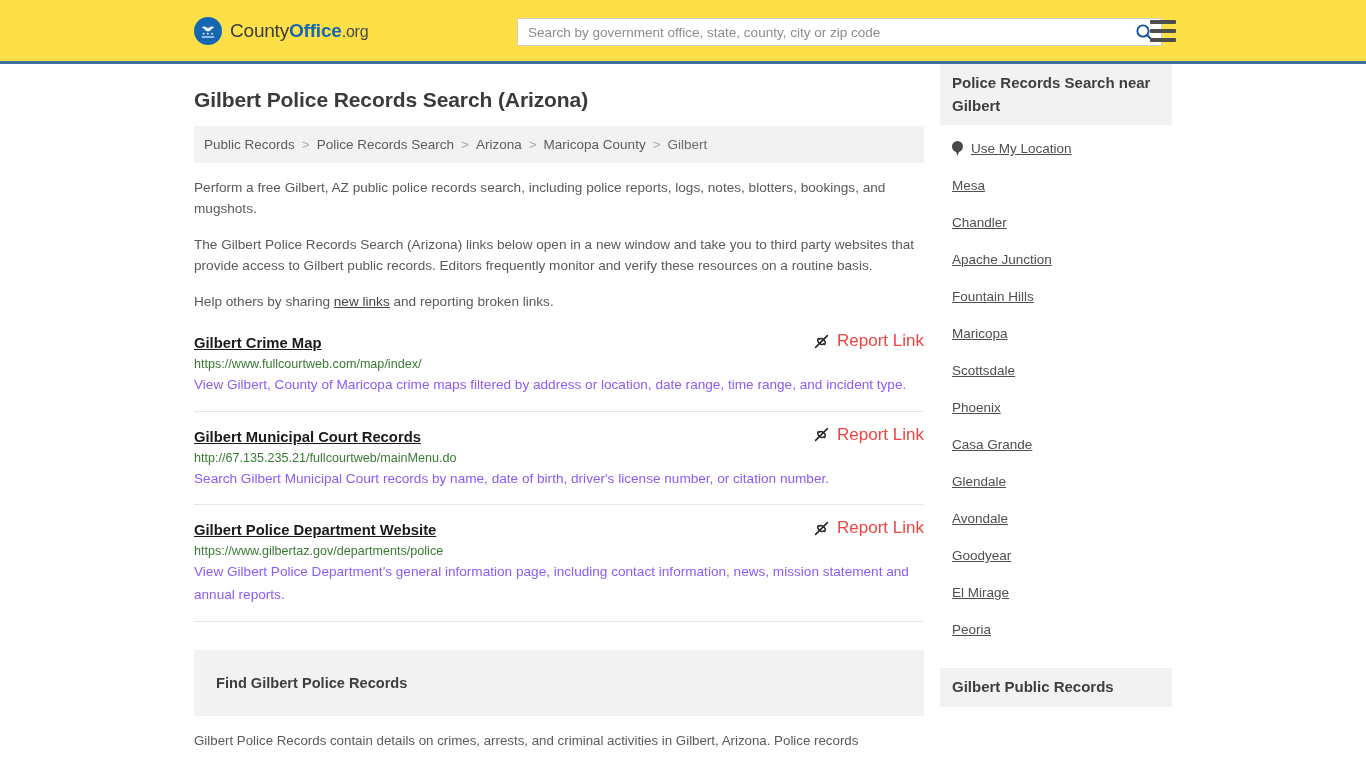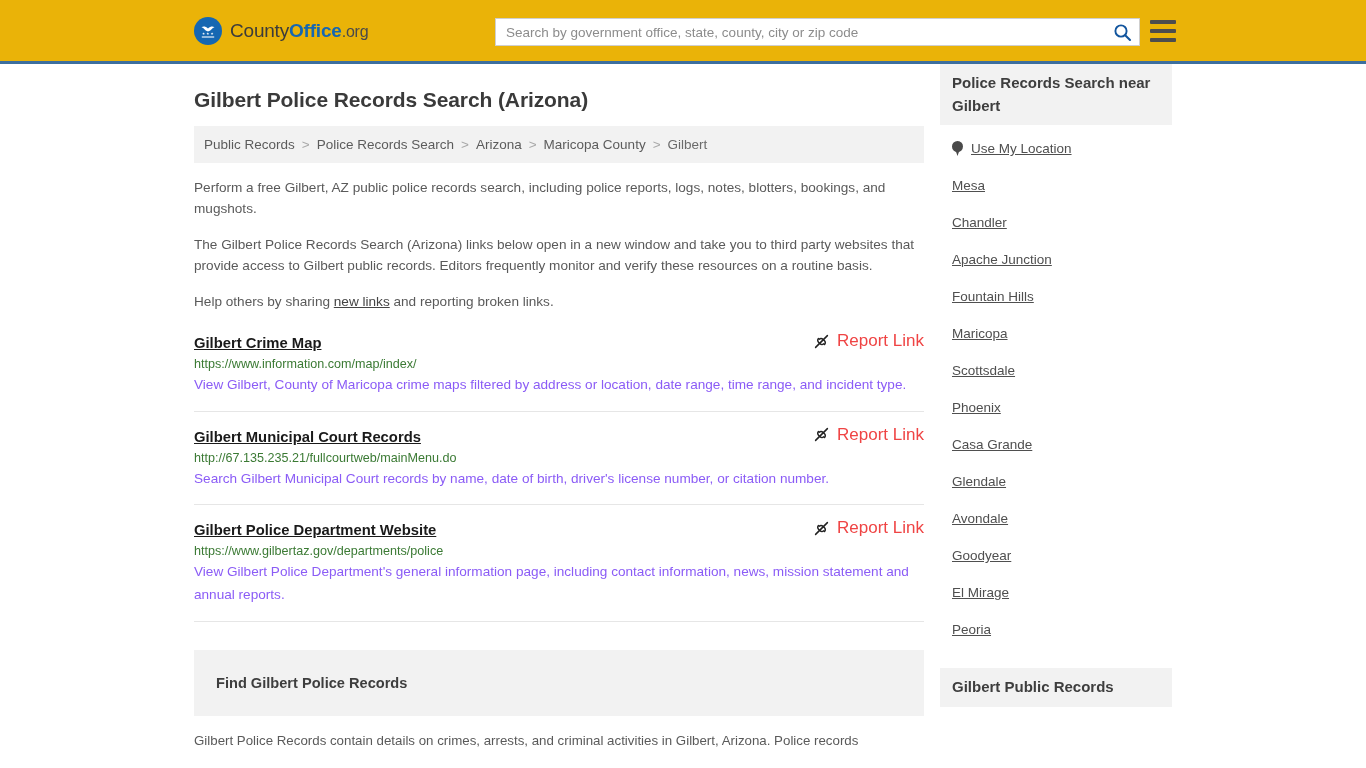--- a/index.html
+++ b/index.html
@@ -10,21 +10,21 @@
     overflow: hidden;
     background: #ffffff;
     font-family: "Liberation Sans", sans-serif;
     color: #555555;
     -webkit-font-smoothing: antialiased;
   }
 
   
   .site-header {
     height: 64px;
-    background: #eab308;
+    background: #fde047;
     border-bottom: 3px solid #3d6f9e;
     display: flex;
     position: relative;
   }
   .brand {
     display: flex;
     align-items: center;
     gap: 8px;
     margin-left: 194px;
     text-decoration: none;
@@ -42,21 +42,21 @@
     color: #3b3b3b;
     letter-spacing: -0.2px;
     white-space: nowrap;
   }
   .brand-text .b-strong { font-weight: bold; color: #1567b2; }
   .brand-text .b-plain { color: #3b3b3b; }
   .brand-text .b-tld { color: #4a4a4a; font-size: 16px; }
 
   .search-wrap {
     position: absolute;
-    left: 495px;
+    left: 517px;
     top: 18px;
     width: 645px;
     height: 28px;
     background: #ffffff;
     border: 1px solid #cfcfcf;
     display: flex;
     align-items: center;
   }
   .search-input {
     border: 0;
@@ -317,21 +317,21 @@
             <a class="result-title" href="#">Gilbert Crime Map</a>
             <div class="report-link">
               <svg width="17" height="17" viewBox="0 0 17 17" aria-hidden="true">
                 <path d="M6.2 6.2 a2.6 2.6 0 0 1 3.7 0 l1.6 1.6 a2.6 2.6 0 0 1 0 3.7" stroke="#222" stroke-width="1.5" fill="none" stroke-linecap="round"></path>
                 <path d="M10.8 10.8 a2.6 2.6 0 0 1 -3.7 0 l-1.6 -1.6 a2.6 2.6 0 0 1 0 -3.7" stroke="#222" stroke-width="1.5" fill="none" stroke-linecap="round"></path>
                 <path d="M2.6 14.4 L14.4 2.6" stroke="#222" stroke-width="1.5" stroke-linecap="round"></path>
               </svg>
               <span>Report Link</span>
             </div>
           </div>
-          <div class="result-url">https://www.information.com/map/index/</div>
+          <div class="result-url">https://www.fullcourtweb.com/map/index/</div>
           <div class="result-desc">View Gilbert, County of Maricopa crime maps filtered by address or location, date range, time range, and incident type.</div>
         </div>
 
         <div class="result">
           <div class="result-head">
             <a class="result-title" href="#">Gilbert Municipal Court Records</a>
             <div class="report-link">
               <svg width="17" height="17" viewBox="0 0 17 17" aria-hidden="true">
                 <path d="M6.2 6.2 a2.6 2.6 0 0 1 3.7 0 l1.6 1.6 a2.6 2.6 0 0 1 0 3.7" stroke="#222" stroke-width="1.5" fill="none" stroke-linecap="round"></path>
                 <path d="M10.8 10.8 a2.6 2.6 0 0 1 -3.7 0 l-1.6 -1.6 a2.6 2.6 0 0 1 0 -3.7" stroke="#222" stroke-width="1.5" fill="none" stroke-linecap="round"></path>

